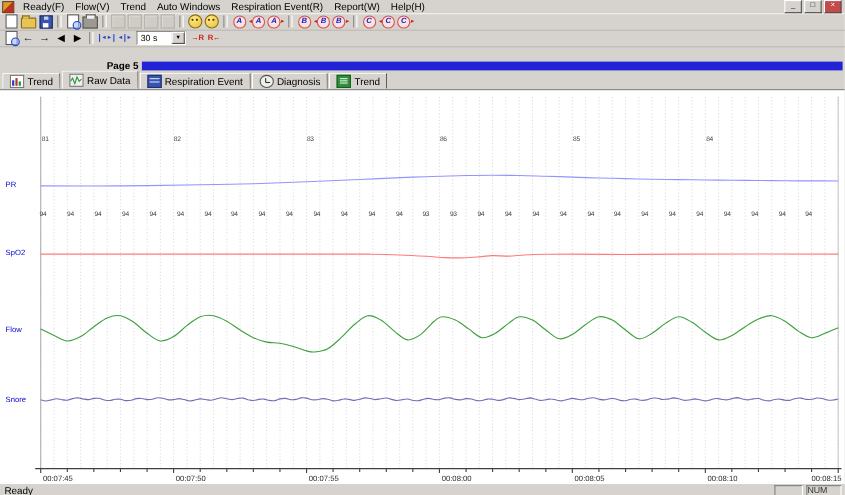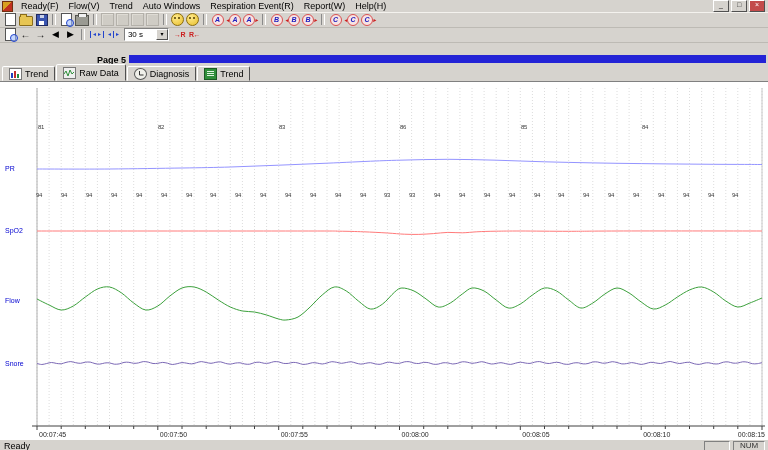--- a/index.html
+++ b/index.html
@@ -51,21 +51,21 @@
     font-size:6px;line-height:8px;text-align:center;}
 
   
   #navrow{position:absolute;top:42px;left:0;width:768px;height:13px;display:flex;align-items:center;}
   #time-display{width:52px;height:11px;margin-left:2px;background:#eeede6;border:1px solid #000;
     font-family:"DejaVu Sans Mono",monospace;font-size:8px;font-weight:bold;text-align:center;line-height:11px;}
   #slider-handle{width:6px;height:11px;margin-left:6px;background:#d6d3ce;border:1px solid;border-color:#fff #505050 #505050 #fff;}
   #slider-track{flex:1;height:9px;margin:0 11px 0 2px;background:#fff;border:1px solid;border-color:#808080 #fff #fff #808080;}
 
   
-  #pagerow{position:absolute;top:55px;left:0;width:768px;height:10px;display:flex;align-items:flex-start;}
+  #pagerow{position:absolute;top:55px;left:0;width:768px;height:10px;display:flex;align-items:center;}
   #page-label{width:126px;text-align:right;font-weight:bold;font-size:9px;}
   #page-bar{flex:1;height:8px;margin:0 2px 0 3px;}
 
   
   #tabrow{position:absolute;top:65px;left:0;width:768px;height:16px;display:flex;align-items:flex-end;padding-left:2px;}
   .tab{display:inline-flex;align-items:center;gap:3px;height:13px;padding:0 6px;margin-right:1px;background:#d6d3ce;
     border:1px solid;border-color:#fff #505050 transparent #fff;border-radius:2px 2px 0 0;font-size:9px;}
   .tab.active{height:15px;font-weight:normal;}
   .tabicon{width:11px;height:10px;display:inline-block;position:relative;}
   .ti-bars{background:#fff;border:1px solid #777;}
@@ -90,21 +90,21 @@
   #plot-svg{position:absolute;left:0;top:0;}
   .chan-label{position:absolute;color:#0000d0;font-size:7px;line-height:1;}
   .tinyval{position:absolute;color:#3c3c3c;font-size:6px;line-height:1;letter-spacing:-0.3px;}
   .axis-label{font-size:7px;fill:#2a2a2a;}
 
   
   #statusbar{position:absolute;top:439px;left:0;width:768px;height:11px;background:#d6d3ce;border-top:1px solid #fff;
     display:flex;align-items:center;}
   #status-ready{padding-left:4px;font-size:9px;}
   .status-panel{height:8px;border:1px solid;border-color:#808080 #fff #fff #808080;margin-right:3px;
-    font-size:8px;line-height:8px;text-align:center;color:#333;}
+    font-size:8px;line-height:8px;text-align:left;color:#333;}
   #status-spacer{margin-left:auto;}
 </style>
 </head>
 <body>
 
 <div id="screen">
 
   <div id="menubar">
     <span id="app-icon"></span>
     <span id="menu-items"><span class="menu-item">Ready(F)</span><span class="menu-item">Flow(V)</span><span class="menu-item">Trend</span><span class="menu-item">Auto Windows</span><span class="menu-item">Respiration Event(R)</span><span class="menu-item">Report(W)</span><span class="menu-item">Help(H)</span></span>
@@ -227,20 +227,27 @@
         </span>
         <span>Trend</span>
       </div>
       <div class="tab active">
         <span class="tabicon ti-wave">
           <svg width="11" height="10" viewBox="0 0 11 10">
             <polyline points="0,6 2,3 4,8 6,2 8,6 10,4" fill="none" stroke="#2f8f3a" stroke-width="1"></polyline>
           </svg>
         </span>
         <span>Raw Data</span>
+      </div>
+      <div class="tab">
+        <span class="tabicon ti-resp">
+          <i></i>
+          <i></i>
+        </span>
+        <span>Respiration Event</span>
       </div>
       <div class="tab">
         <span class="tabicon ti-clock">
           <i></i>
           <i></i>
         </span>
         <span>Diagnosis</span>
       </div>
       <div class="tab">
         <span class="tabicon ti-report">

